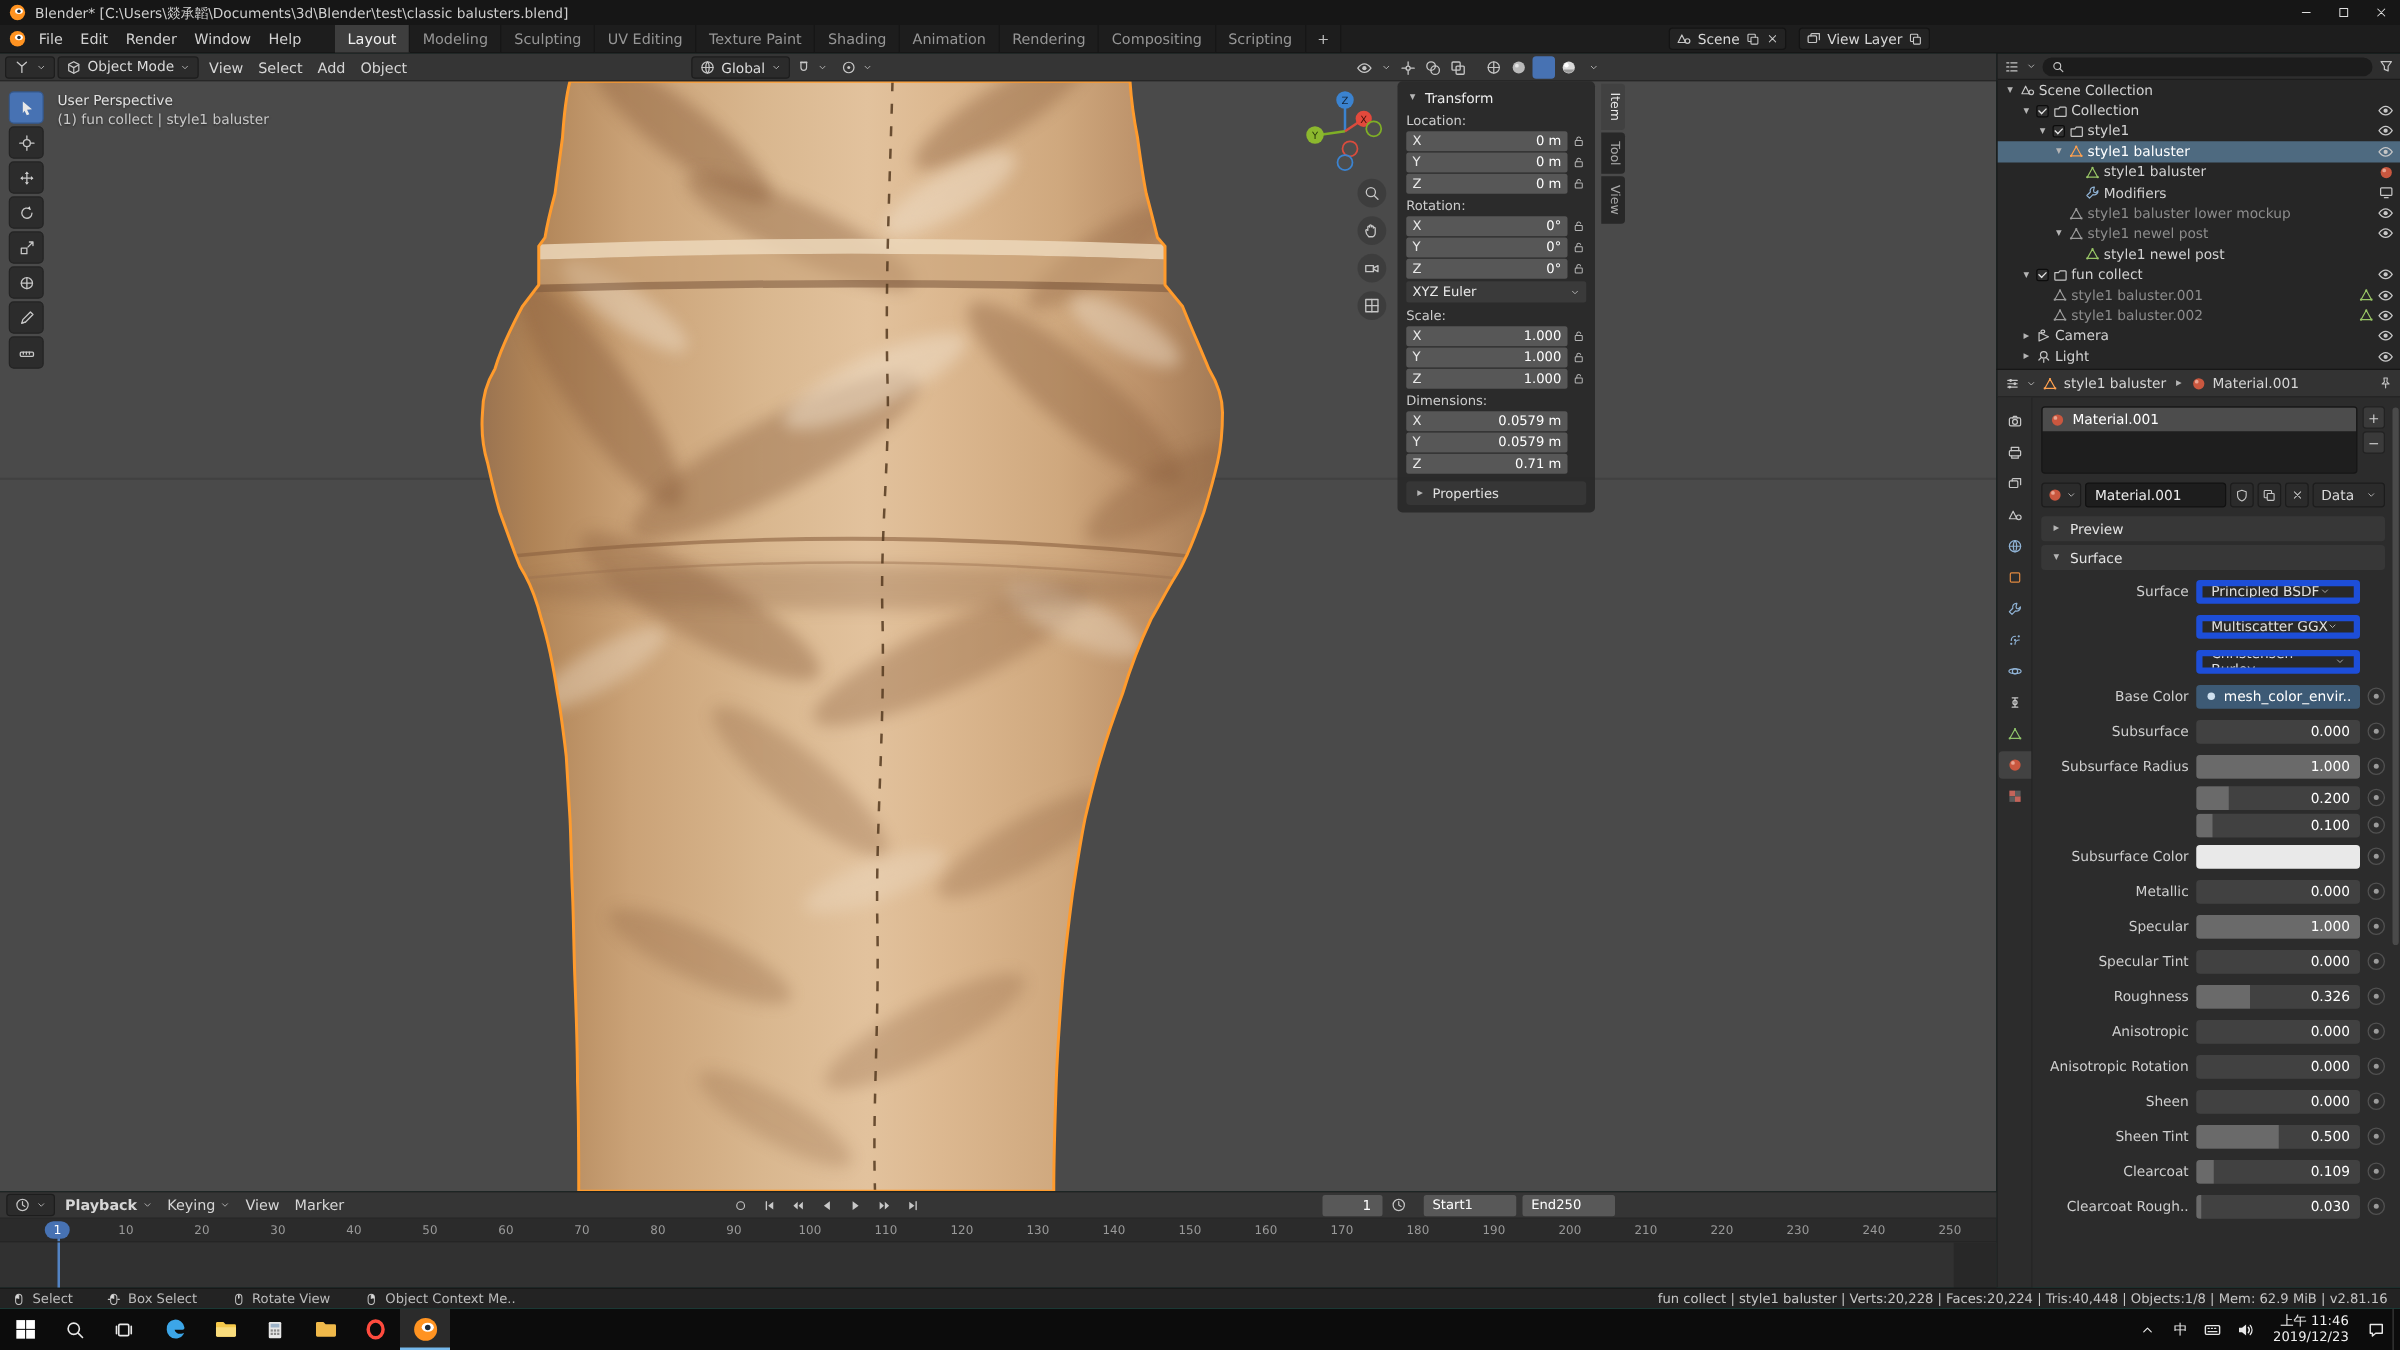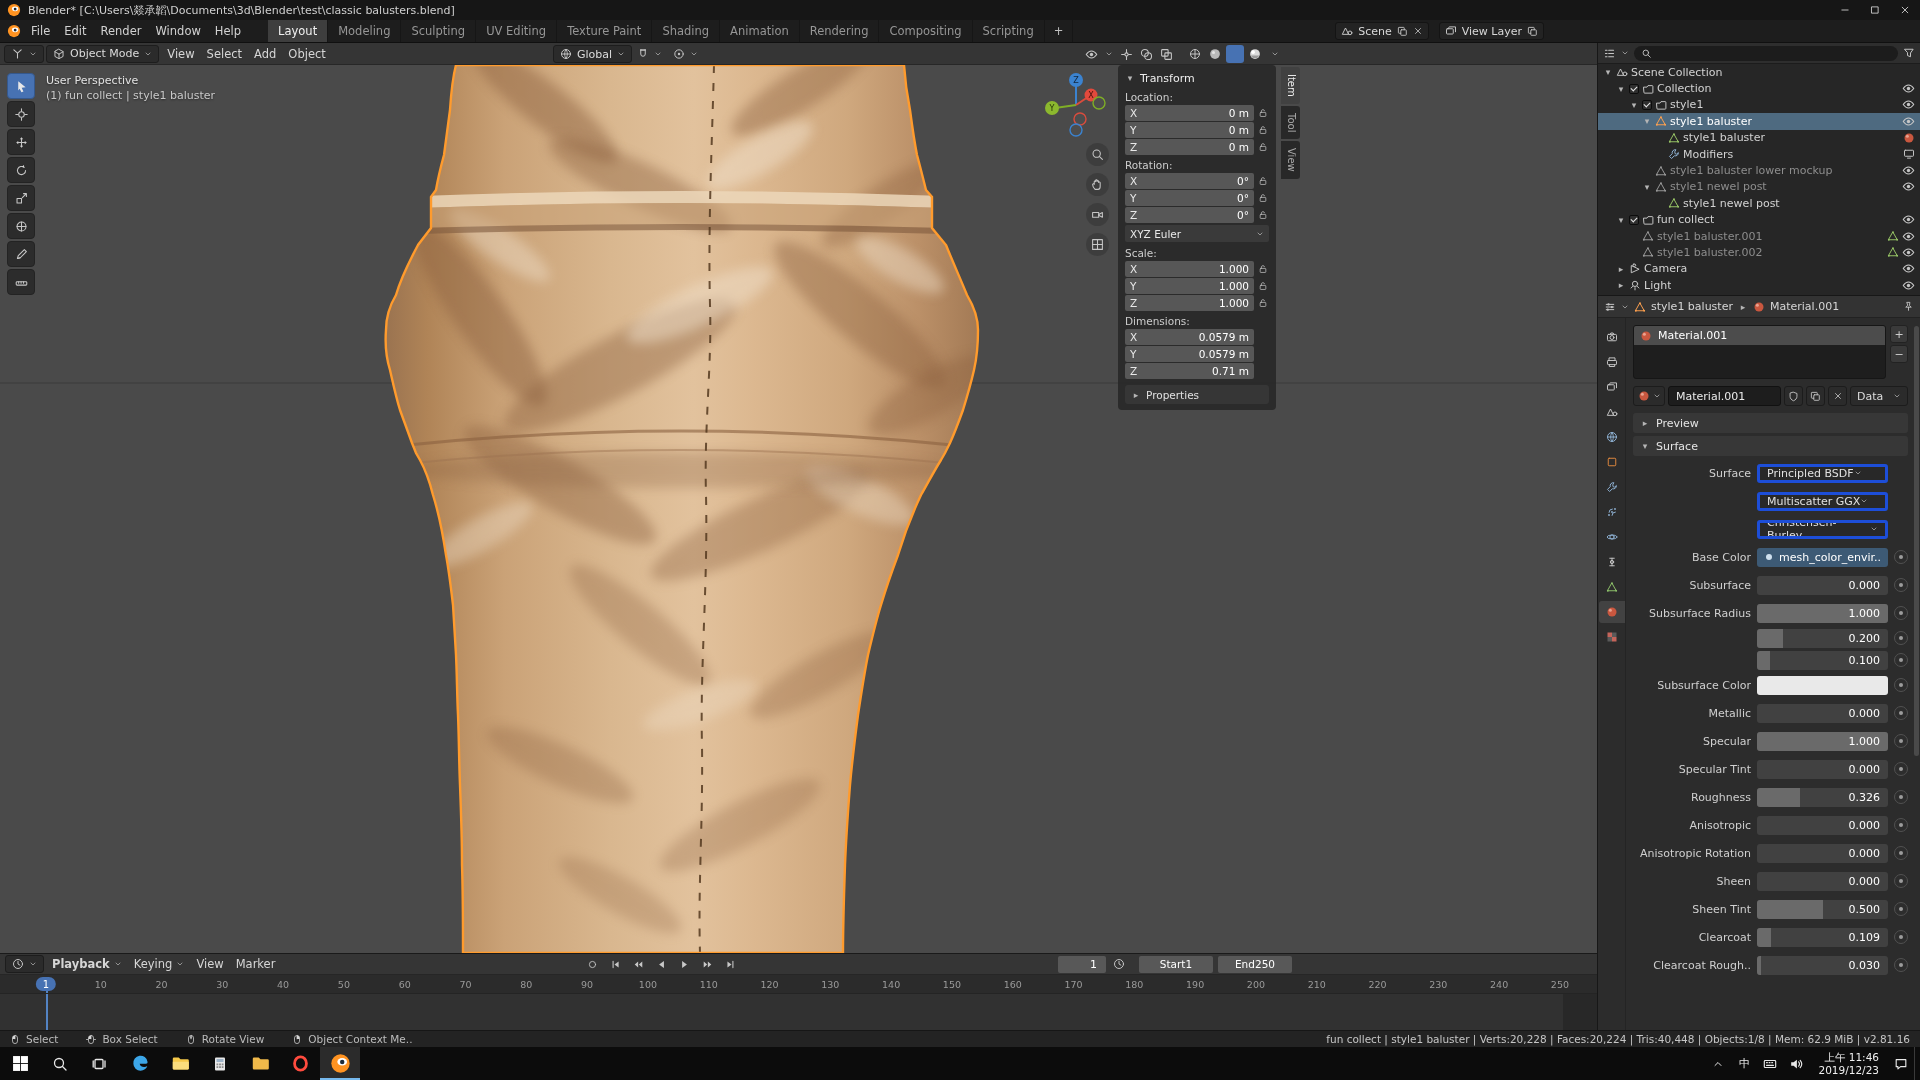--- a/index.html
+++ b/index.html
@@ -80,38 +80,38 @@
 .namerow{display:flex;gap:3px;margin-bottom:7px;align-items:center}
 .browse{width:32px;height:20px;background:#2b2b2b;border:1px solid #1c1c1c;border-radius:3px;display:flex;align-items:center;justify-content:center;gap:3px}
 .namefield{flex:1;height:20px;background:#1d1d1d;border:1px solid #111;border-radius:3px;display:flex;align-items:center;padding:0 7px;color:#ebebeb}
 .miniic{width:19px;height:20px;display:flex;align-items:center;justify-content:center;background:#2b2b2b;border:1px solid #1c1c1c;border-radius:3px}
 .databtn{width:58px;height:20px;display:flex;align-items:center;justify-content:space-between;padding:0 6px;background:#2b2b2b;border:1px solid #1c1c1c;border-radius:3px;color:#dcdcdc}
 .phdr{display:flex;gap:6px;align-items:center;height:20px;background:#373737;border-radius:3px;margin:3px 0;padding:0 7px;color:#e4e4e4}
 .srow{display:flex;align-items:center;height:28px;gap:6px}
 .srow.compact{height:22px}
 .srow .slabel{width:118px;flex:0 0 118px;text-align:right;color:#cfcfcf;white-space:nowrap;overflow:hidden}
 .sctl{flex:1;height:19px;border-radius:3px;position:relative;display:flex;align-items:center;overflow:hidden}
-.sctl.dd{background:#282828;border:3px solid #1d4ed8;padding:0 7px;color:#e0e0e0}
+.sctl.dd{background:#282828;border:5px solid #1d4ed8;padding:0 7px;color:#e0e0e0}
 .sctl.slider{background:#414141;justify-content:flex-end;padding:0 8px;color:#fff}
 .sctl.slider .fillbar{position:absolute;left:0;top:0;bottom:0;background:#6a6a6a}
 .sctl.slider .v{position:relative}
 .sctl.link{background:#3d5a75;justify-content:flex-start;gap:6px;padding:0 8px;color:#fff}
 .sctl.color{background:#e9e9e9}
 .dotbtn{width:14px;height:14px;flex:0 0 14px;border-radius:50%;background:#2d2d2d;border:1px solid #515151;display:flex;align-items:center;justify-content:center}
 .dotbtn::after{content:"";width:4px;height:4px;border-radius:50%;background:#9c9c9c}
 .dotsp{width:14px;flex:0 0 14px}
 
 .timeline{position:absolute;left:0;top:953px;width:1597px;height:77px;background:#2f2f2f;border-top:1px solid #1a1a1a}
 .tl-header{height:21px;background:#353535;border-bottom:1px solid #262626;position:relative;display:flex;align-items:center;padding:0 5px;gap:2px}
 .tl-transport{position:absolute;left:583px;display:flex;gap:4px;align-items:center}
 .tbtn{width:19px;height:16px;display:flex;align-items:center;justify-content:center}
 .tl-frame{position:absolute;left:1058px;width:48px;height:17px;background:#585858;border-radius:2px;display:flex;align-items:center;justify-content:flex-end;padding:0 9px;color:#fff;font-size:11px}
 .tl-clock{position:absolute;left:1113px}
 .tl-range{position:absolute;left:1139px;display:flex;gap:5px}
-.rngfield{width:74px;height:17px;background:#585858;border-radius:2px;display:flex;justify-content:center;align-items:center;padding:0 7px;font-size:10.5px;color:#fff}
+.rngfield{width:74px;height:17px;background:#585858;border-radius:2px;display:flex;justify-content:flex-start;align-items:center;padding:0 7px;font-size:10.5px;color:#fff}
 .tl-ruler{position:relative;height:19px;background:#2b2b2b;border-bottom:1px solid #242424}
 .tick{position:absolute;top:4px;transform:translateX(-50%);font-size:9.5px;color:#9a9a9a}
 .tl-body{position:relative;height:36px;background:#313131}
 .outrange{position:absolute;top:0;bottom:0;background:#282828}
 .playhead{position:absolute;width:2px;background:#5383c3;z-index:3}
 .ph-badge{position:absolute;transform:translateX(-50%);background:#4772b3;color:#fff;font-size:10px;border-radius:8px;padding:0 7px;height:14px;display:flex;align-items:center;z-index:4}
 
 .statusbar{position:absolute;left:0;top:1030px;width:100%;height:17px;background:#232323;border-top:1px solid #161616;display:flex;align-items:center;padding:0 10px;font-size:10.5px;color:#bcbcbc;gap:28px}
 .hint{display:flex;gap:6px;align-items:center;white-space:nowrap}
 .sb-right{margin-left:auto;white-space:nowrap;color:#c6c6c6}

